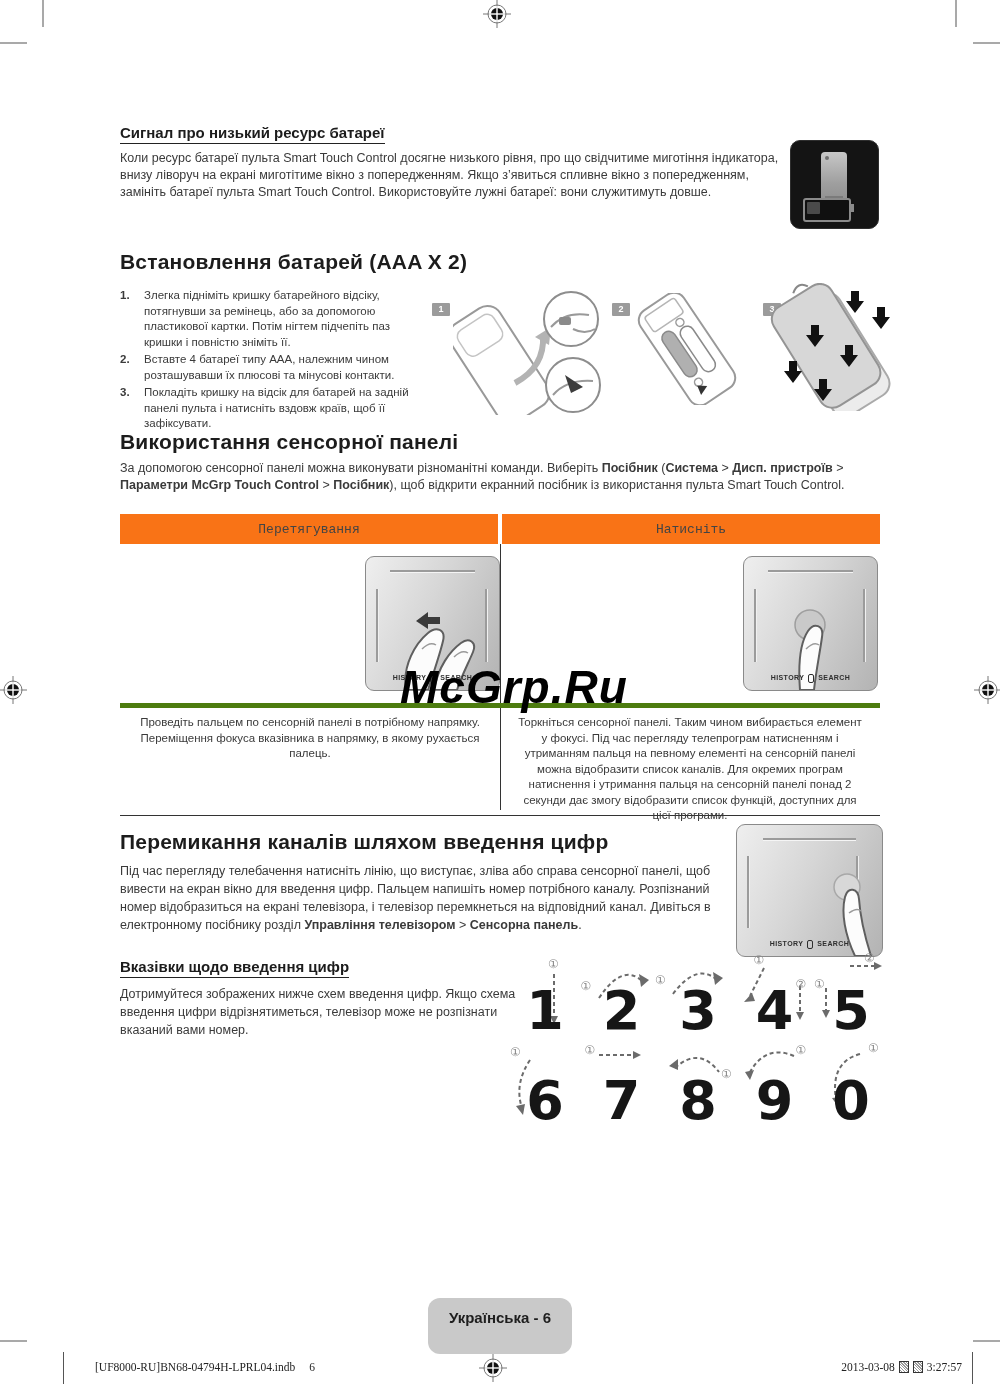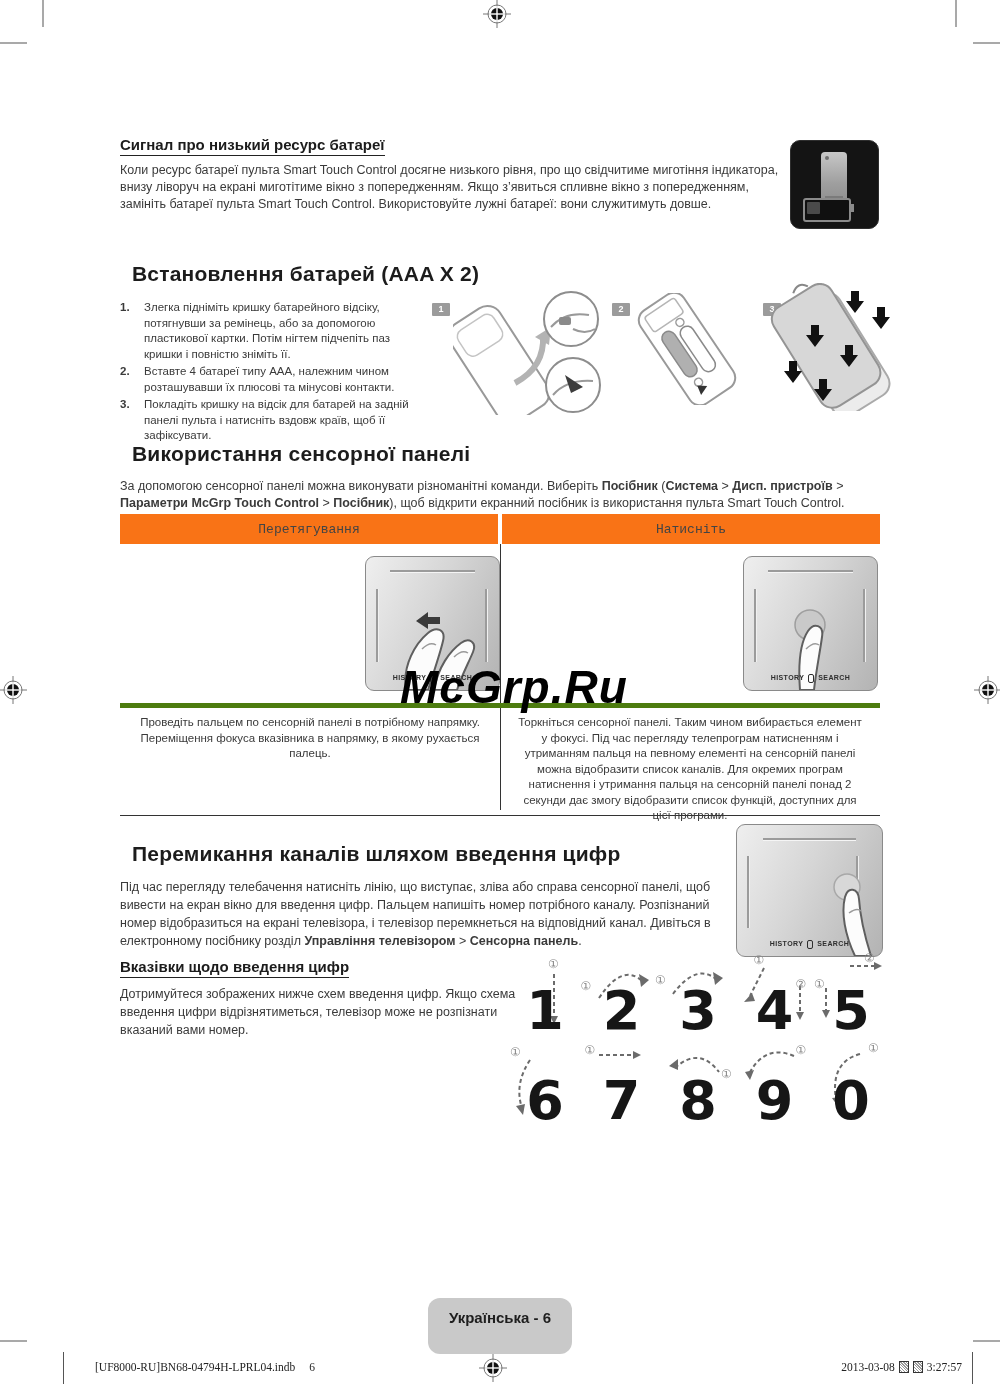--- a/index.html
+++ b/index.html
@@ -5,38 +5,38 @@
   html,body{margin:0;padding:0;background:#fff;}
   .page{position:relative;width:1000px;height:1384px;background:#fff;overflow:hidden;
         font-family:"Liberation Sans",sans-serif;color:#333;}
 
   
   .crop{position:absolute;background:#a9a9a9;}
   .bleed{position:absolute;background:#555;}
   .regmark{position:absolute;width:28px;height:28px;}
 
   
-  .sec1{position:absolute;left:120px;top:136px;width:662px;}
+  .sec1{position:absolute;left:120px;top:124px;width:662px;}
   .h-small{display:inline-block;font-size:15px;font-weight:bold;color:#1c1c1c;
            border-bottom:1px solid #222;padding-bottom:2px;margin:0;}
   .body-txt{font-size:12.5px;line-height:17px;color:#3a3a3a;margin-top:6px;}
 
   .remote-icon{position:absolute;left:790px;top:140px;width:87px;height:87px;
                background:#141414;border-radius:10px;border:1px solid #2e2e2e;}
   .remote-body{position:absolute;left:30px;top:11px;width:26px;height:58px;border-radius:4px;
                background:linear-gradient(180deg,#c7c7c7 0%,#9e9e9e 55%,#8a8a8a 100%);}
   .remote-dot{position:absolute;left:4px;top:4px;width:4px;height:4px;border-radius:50%;background:#6d6d6d;}
   .remote-line{position:absolute;left:4px;top:44px;width:18px;height:2px;background:#7b7b7b;}
   .battery{position:absolute;left:12px;top:57px;width:44px;height:20px;background:#101010;
            border:2px solid #8b8b8b;border-radius:3px;}
   .battery-bar{position:absolute;left:2px;top:2px;width:13px;height:12px;background:#4a4a4a;border-radius:1px;}
   .battery-nub{position:absolute;right:-5px;top:4px;width:3px;height:8px;background:#8b8b8b;}
 
   
-  .h-big{font-size:21px;font-weight:600;color:#1c1c1c;margin:12px;letter-spacing:.2px;}
+  .h-big{font-size:21px;font-weight:600;color:#1c1c1c;margin:0;letter-spacing:.2px;}
   .sec2{position:absolute;left:120px;top:250px;width:770px;}
   .steps{margin-top:14px;width:308px;}
   .step{display:flex;font-size:11.5px;line-height:15.5px;color:#3a3a3a;margin-bottom:2px;}
   .step-num{font-weight:bold;width:24px;flex:none;}
   .figs{position:absolute;left:425px;top:283px;width:478px;height:132px;}
   .badge{position:absolute;width:18px;height:13px;background:#9b9b9b;color:#fff;font-size:9px;
          font-weight:bold;text-align:center;line-height:13px;border-radius:1px;}
   .fig{position:absolute;}
 
   

